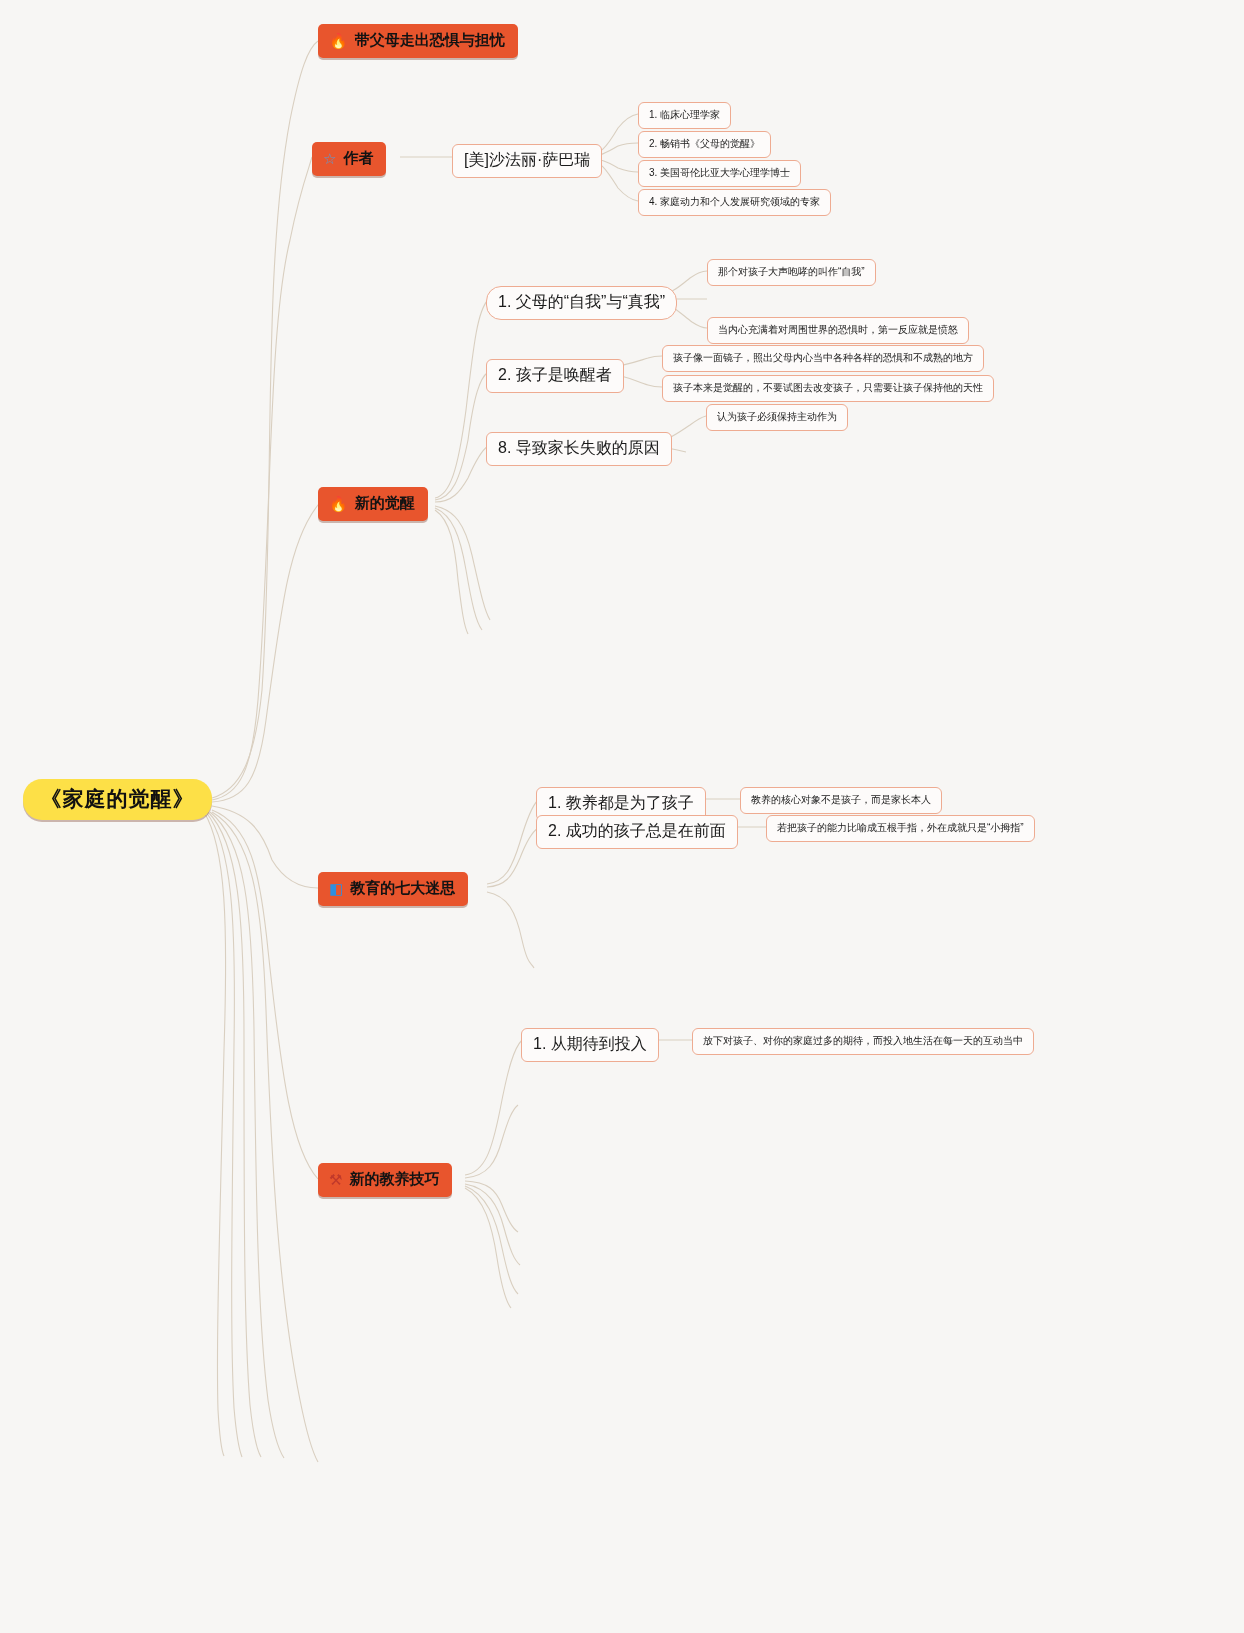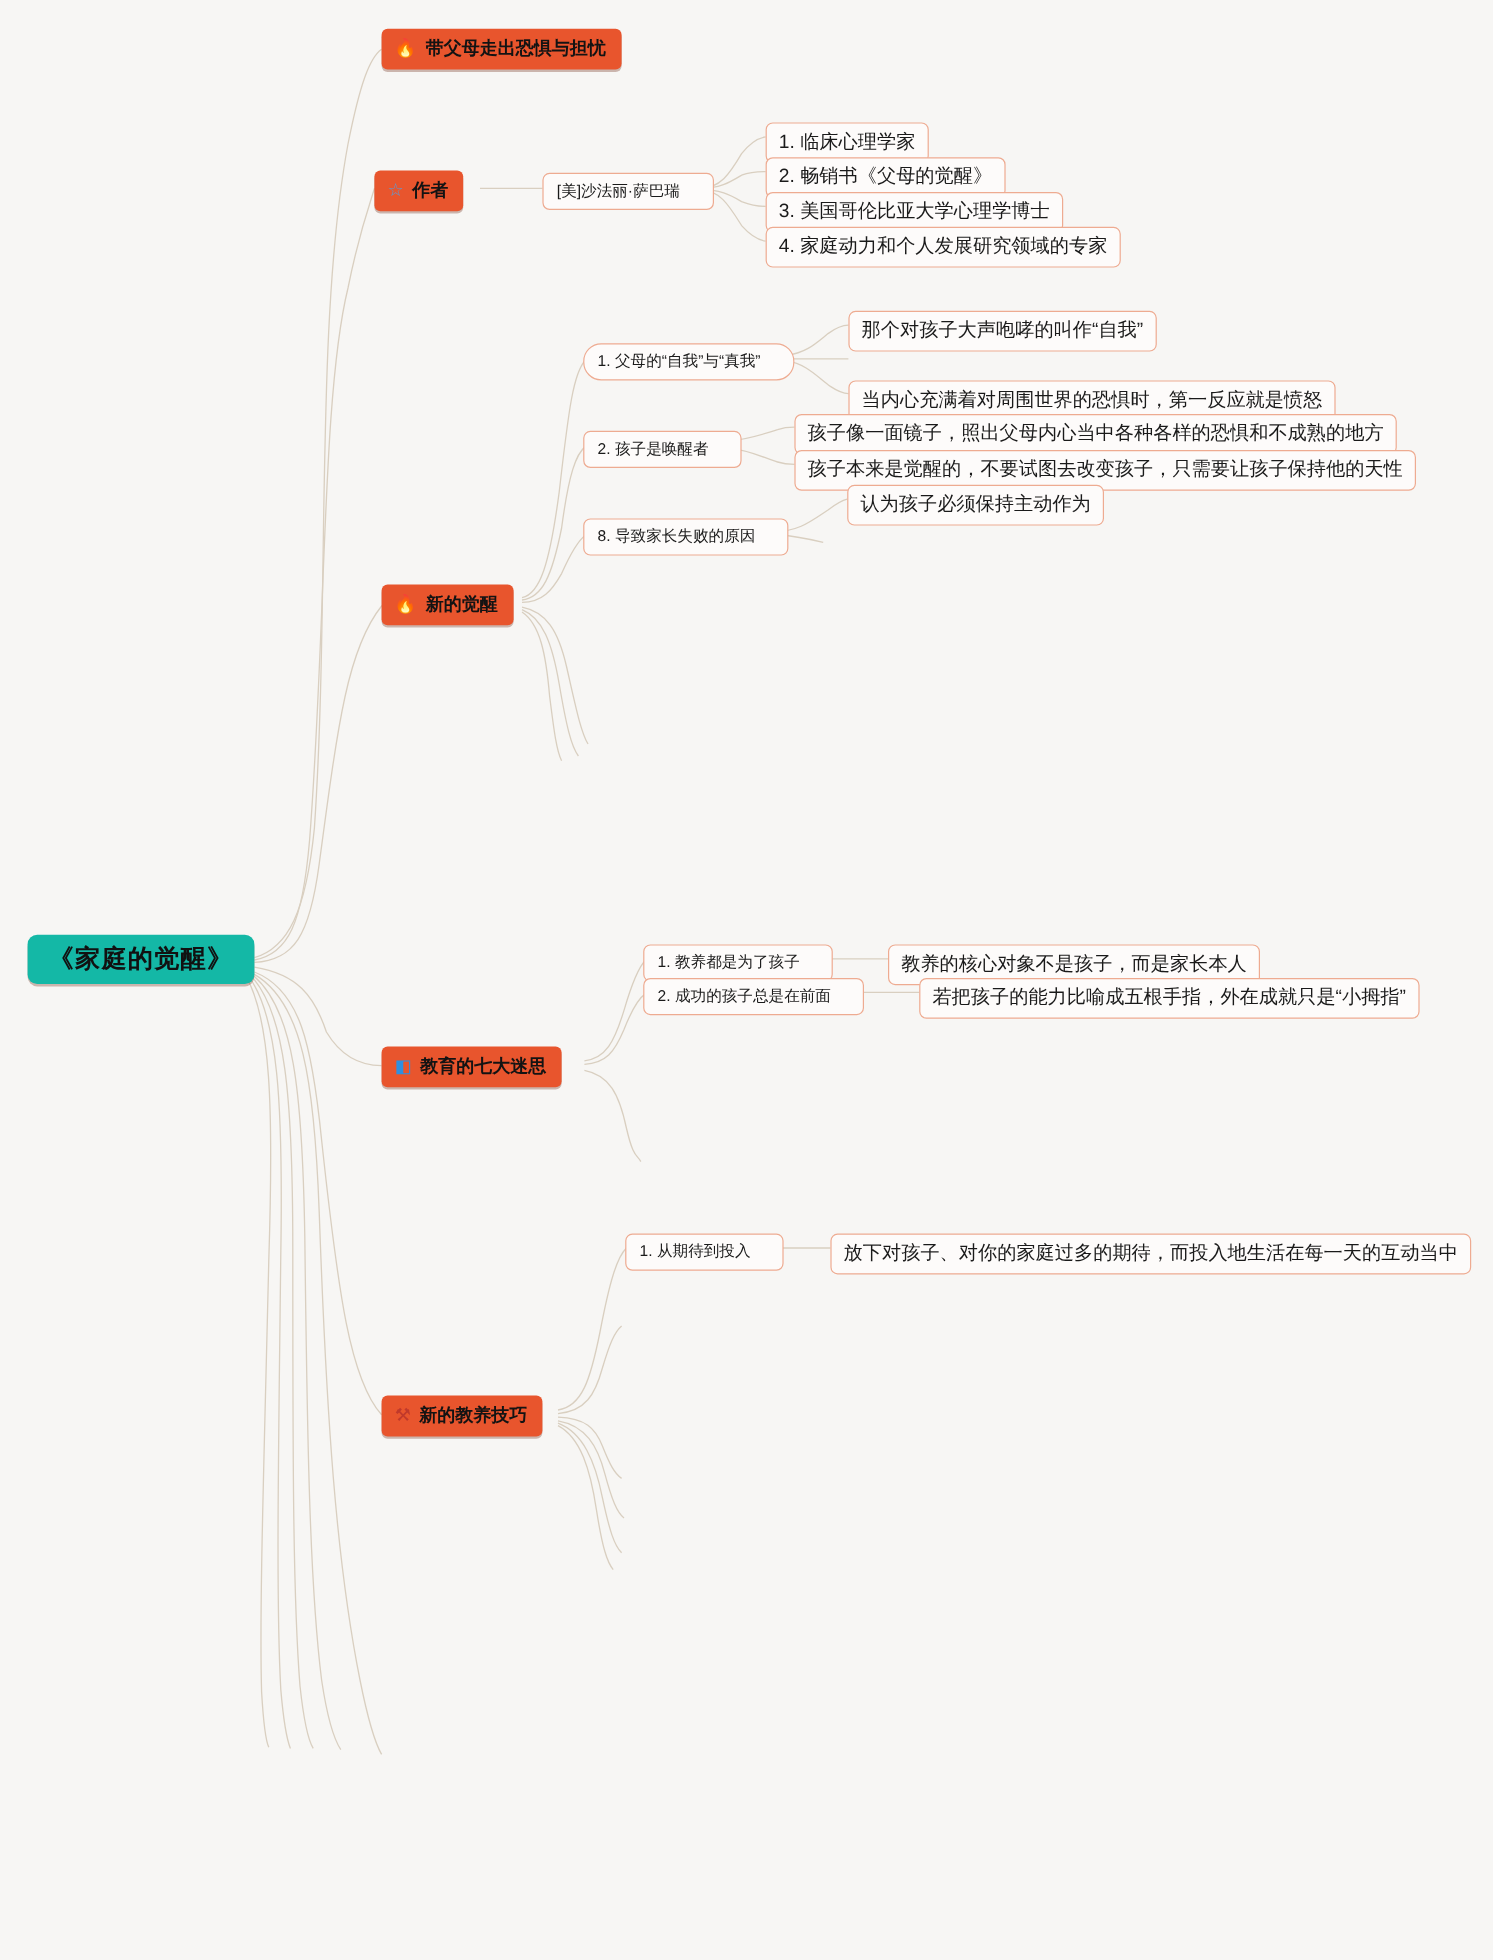--- a/index.html
+++ b/index.html
@@ -32,23 +32,23 @@
   
   .node {
     position: absolute;
     box-sizing: border-box;
     display: flex;
     align-items: center;
     white-space: nowrap;
   }
   
   .root {
-    background: #14b8a6;
+    background: #fde047;
     color: #111;
-    border-radius: 8px;
+    border-radius: 19px;
     font-size: 21px;
     font-weight: bold;
     letter-spacing: 1px;
     padding: 9px 16px 11px 16px;
     box-shadow: 0 2px 0 rgba(120,60,40,0.35);
     justify-content: center;
   }
   
   .branch {
     background: #e8552d;
@@ -64,26 +64,26 @@
     font-size: 15px;
     line-height: 1;
     display: inline-block;
   }
   
   .leaf {
     background: #fdfbfa;
     border: 1.4px solid #eeab91;
     border-radius: 6px;
     color: #1a1a1a;
-    font-size: 13px;
-    padding: 5px 27px 6px 11px;
+    font-size: 16px;
+    padding: 5px 11px 6px 11px;
     justify-content: center;
   }
   .leaf.l3 {
-    font-size: 16px;
+    font-size: 10px;
     padding: 5px 10px 6px 10px;
   }
   .flame-red  { color: #e8330f; }
   .flame-blue { color: #2b9ae0; }
   .star-blue  { color: #5b9bd5; }
   .sq-blue    { color: #2e8fe0; }
   .tool       { color: #c0392b; }
 </style>
 </head>
 <body>

